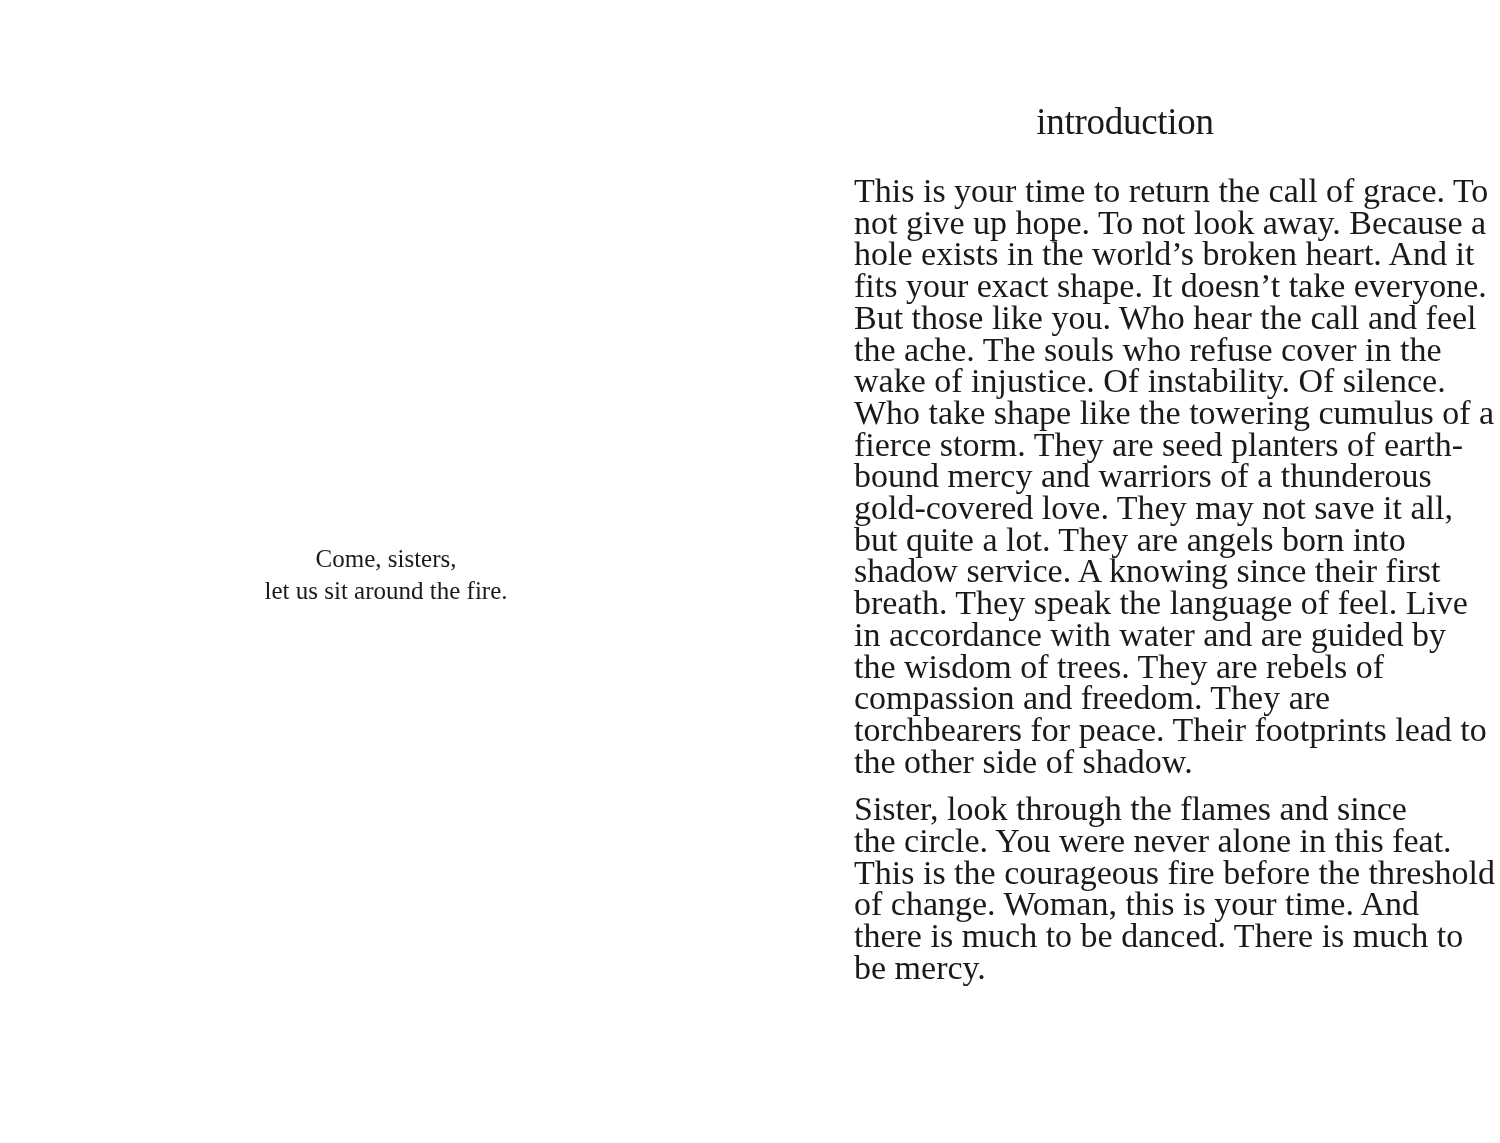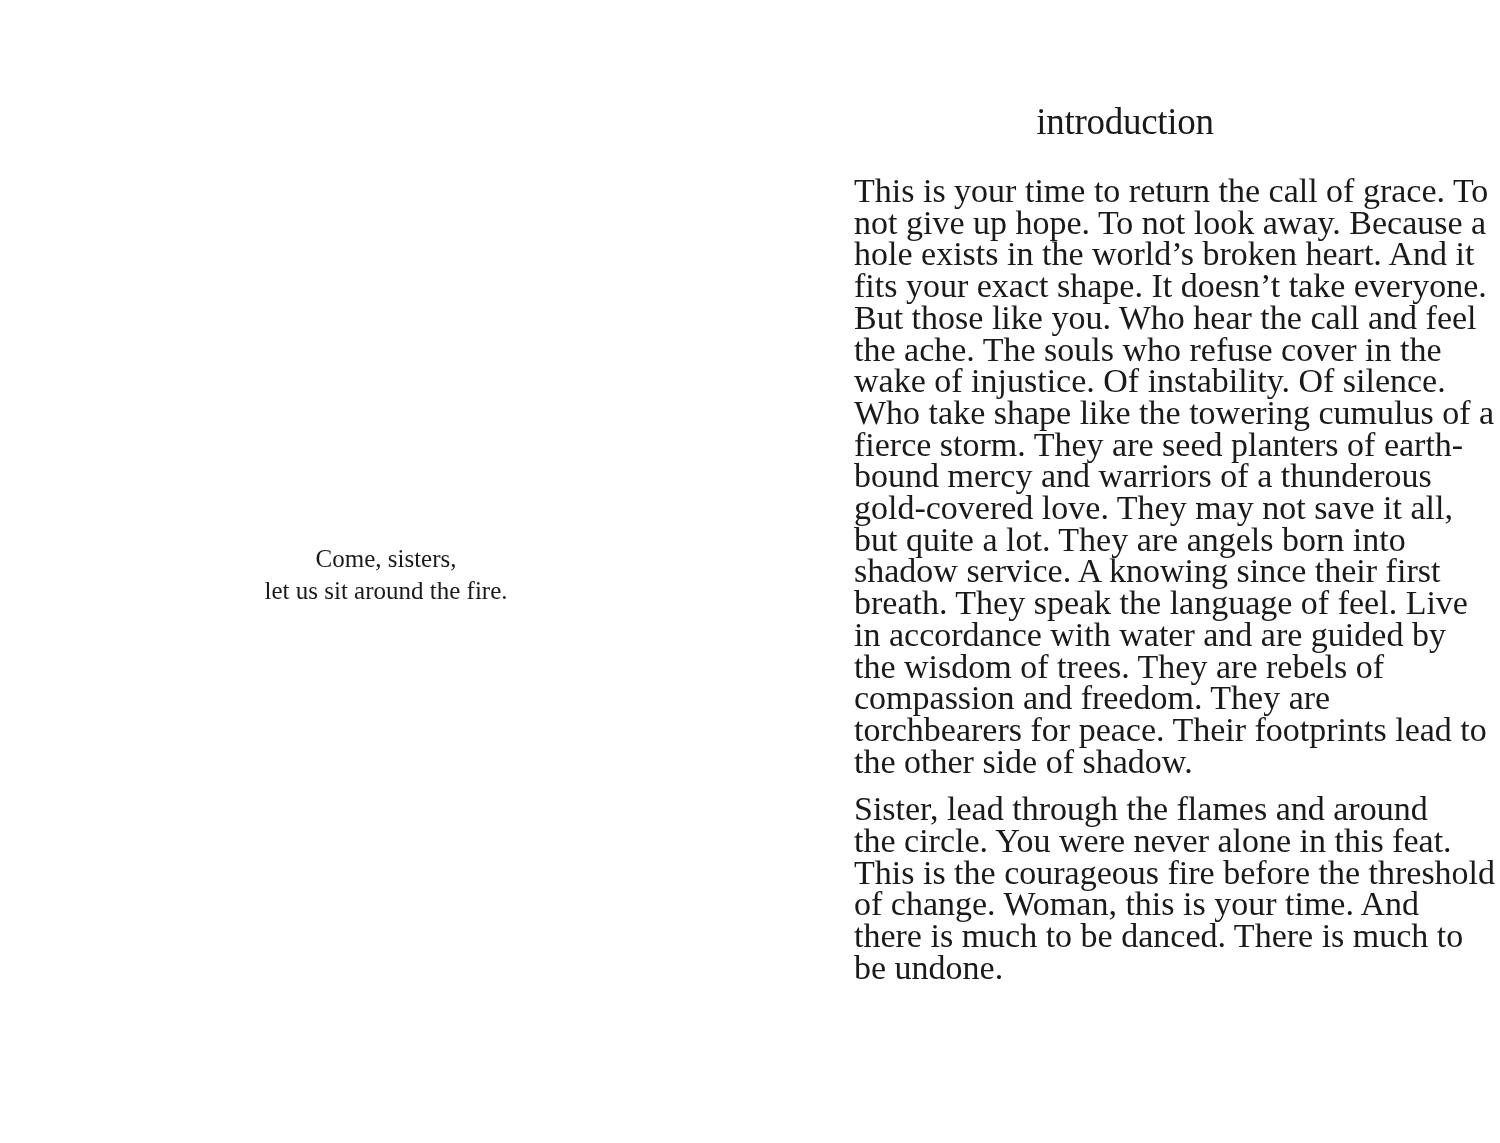--- a/index.html
+++ b/index.html
@@ -115,25 +115,25 @@
       <span class="text-line">but quite a lot. They are angels born into</span>
       <span class="text-line">shadow service. A knowing since their first</span>
       <span class="text-line">breath. They speak the language of feel. Live</span>
       <span class="text-line">in accordance with water and are guided by</span>
       <span class="text-line">the wisdom of trees. They are rebels of</span>
       <span class="text-line">compassion and freedom. They are</span>
       <span class="text-line">torchbearers for peace. Their footprints lead to</span>
       <span class="text-line">the other side of shadow.</span>
     </p>
     <p class="paragraph">
-      <span class="text-line">Sister, lead through the flames and around</span>
+      <span class="text-line">Sister, look through the flames and since</span>
       <span class="text-line">the circle. You were never alone in this feat.</span>
       <span class="text-line">This is the courageous fire before the threshold</span>
       <span class="text-line">of change. Woman, this is your time. And</span>
       <span class="text-line">there is much to be danced. There is much to</span>
-      <span class="text-line">be undone.</span>
+      <span class="text-line">be mercy.</span>
     </p>
   </div>
 
   <div class="folio">
     <span>xi</span>
   </div>
 </div>
 
 </body></html>

